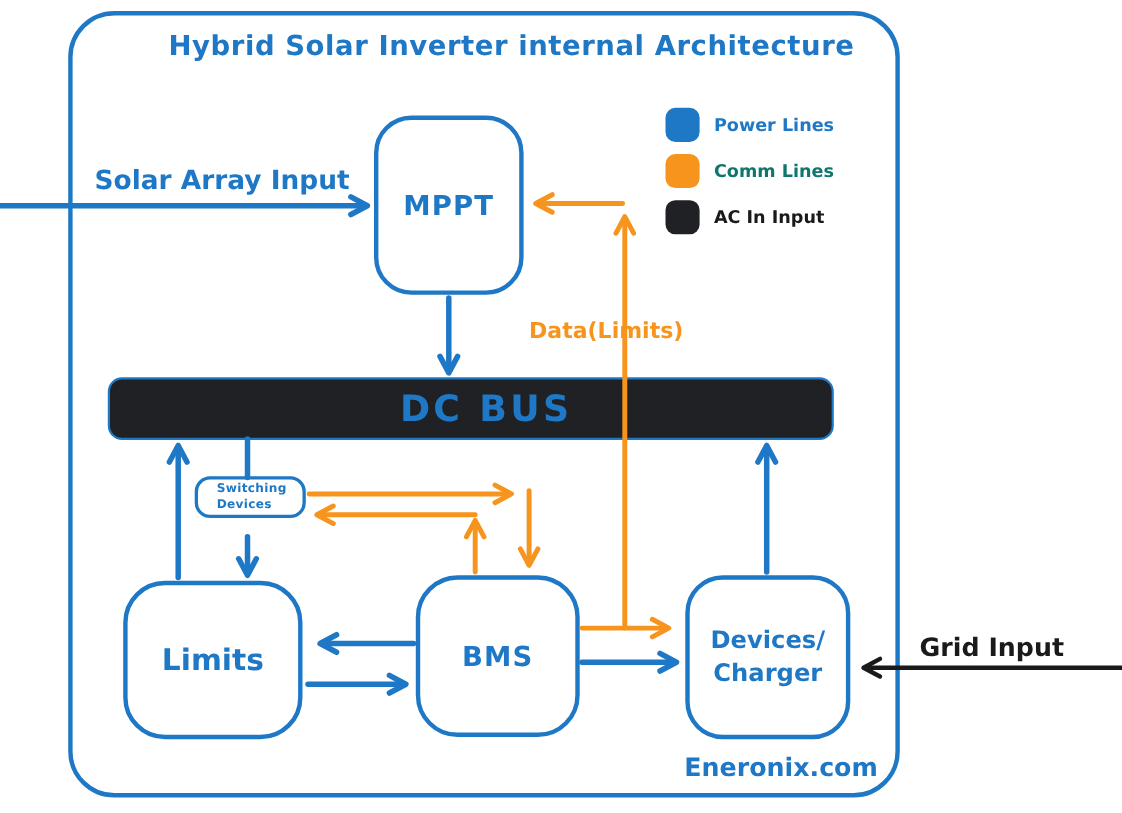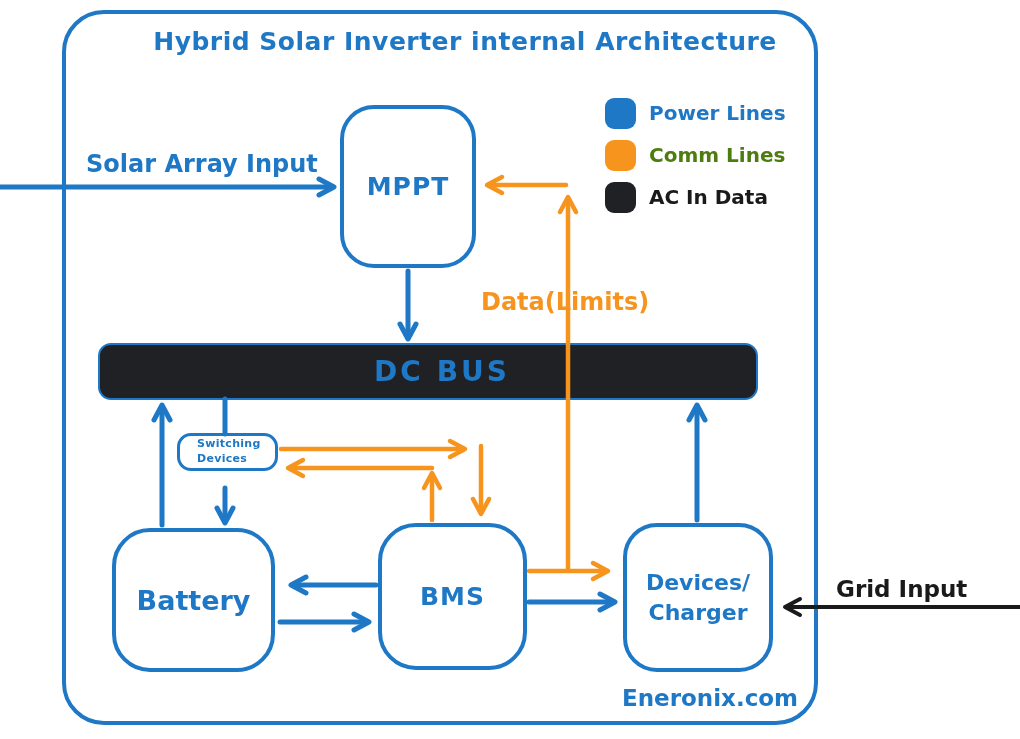--- a/index.html
+++ b/index.html
@@ -8,47 +8,47 @@
   .stage{position:relative;width:1020px;height:739px;background:#ffffff;}
 
   
   .frame{position:absolute;left:62px;top:10px;width:756px;height:715px;
          border:4px solid #1e78c5;border-radius:42px;box-sizing:border-box;}
 
   
   .label{position:absolute;font-weight:bold;white-space:nowrap;}
   .title{left:120px;top:27px;width:690px;text-align:center;font-size:25px;letter-spacing:.5px;}
   .solar{left:62px;top:150px;font-size:24px;margin-left:24px;}
-  .datalimits{left:481px;top:288px;font-size:24px;}
+  .datalimits{left:481px;top:288px;font-size:20px;}
   .gridinput{left:836px;top:576px;font-size:23px;}
   .watermark{left:622px;top:685px;font-size:23px;}
 
   
   .legend{position:absolute;left:605px;top:96px;}
   .lrow{display:flex;align-items:center;gap:13px;height:34px;margin-bottom:8px;}
   .swatch{width:31px;height:31px;border-radius:9px;flex:0 0 auto;}
-  .ltext{font-weight:bold;font-size:20px;white-space:nowrap;}
+  .ltext{font-weight:bold;font-size:16px;white-space:nowrap;}
 
   
   .node{position:absolute;box-sizing:border-box;background:#ffffff;
         border:4px solid #1e78c5;display:flex;flex-direction:column;
         align-items:center;justify-content:center;color:#1e78c5;font-weight:bold;}
   .mppt{left:340px;top:105px;width:136px;height:163px;border-radius:34px;font-size:25px;letter-spacing:1px;}
   .sd{left:177px;top:433px;width:101px;height:38px;border-radius:14px;border-width:3px;
       font-size:11px;line-height:1.35;align-items:flex-start;padding-left:17px;letter-spacing:.3px;}
   .battery{left:112px;top:528px;width:163px;height:144px;border-radius:38px;font-size:27px;}
   .bms{left:378px;top:523px;width:149px;height:147px;border-radius:38px;font-size:25px;letter-spacing:1px;}
   .inverter{left:623px;top:523px;width:150px;height:149px;border-radius:34px;
             font-size:22px;line-height:1.35;}
 
   
   .dcbus{position:absolute;left:98px;top:343px;width:660px;height:57px;
          border-radius:13px;border:2px solid #1e78c5;box-sizing:border-box;
          display:flex;align-items:center;justify-content:center;}
-  .dcbus-label{color:#1e78c5;font-weight:bold;font-size:28px;letter-spacing:3px;margin-left:28px;}
+  .dcbus-label{color:#1e78c5;font-weight:bold;font-size:33px;letter-spacing:3px;margin-left:28px;}
 
   
   .wires{position:absolute;left:0;top:0;width:1020px;height:739px;pointer-events:none;}
   .pl{fill:none;stroke-width:5;stroke-linecap:round;}
   .cl{fill:none;stroke-width:4.5;stroke-linecap:round;}
   .al{fill:none;stroke-width:4;stroke-linecap:round;}
 </style>
 </head>
 <body>
 
@@ -60,43 +60,43 @@
 
   <div class="label solar" style="color: rgb(30, 120, 197);">Solar Array Input</div>
 
   <div class="legend">
     <div class="lrow">
       <span class="swatch" style="background-color: rgb(30, 120, 197);"></span>
       <span class="ltext" style="color: rgb(30, 120, 197);">Power Lines</span>
     </div>
     <div class="lrow">
       <span class="swatch" style="background-color: rgb(247, 148, 29);"></span>
-      <span class="ltext" style="color: #4d7c0f;">Comm Lines</span>
+      <span class="ltext" style="color: #0f766e;">Comm Lines</span>
     </div>
     <div class="lrow">
       <span class="swatch" style="background-color: rgb(31, 33, 36);"></span>
-      <span class="ltext" style="color: rgb(26, 26, 26);">AC In Data</span>
+      <span class="ltext" style="color: rgb(26, 26, 26);">AC In Input</span>
     </div>
   </div>
 
   <div class="node mppt">
     <span>MPPT</span>
   </div>
 
   <div class="dcbus" style="background-color: rgb(31, 33, 36);">
     <span class="dcbus-label">DC BUS</span>
   </div>
 
   <div class="node sd">
     <span>Switching</span>
     <span>Devices</span>
   </div>
 
   <div class="node battery">
-    <span>Battery</span>
+    <span>Limits</span>
   </div>
 
   <div class="node bms">
     <span>BMS</span>
   </div>
 
   <div class="node inverter">
     <span>Devices/</span>
     <span>Charger</span>
   </div>

